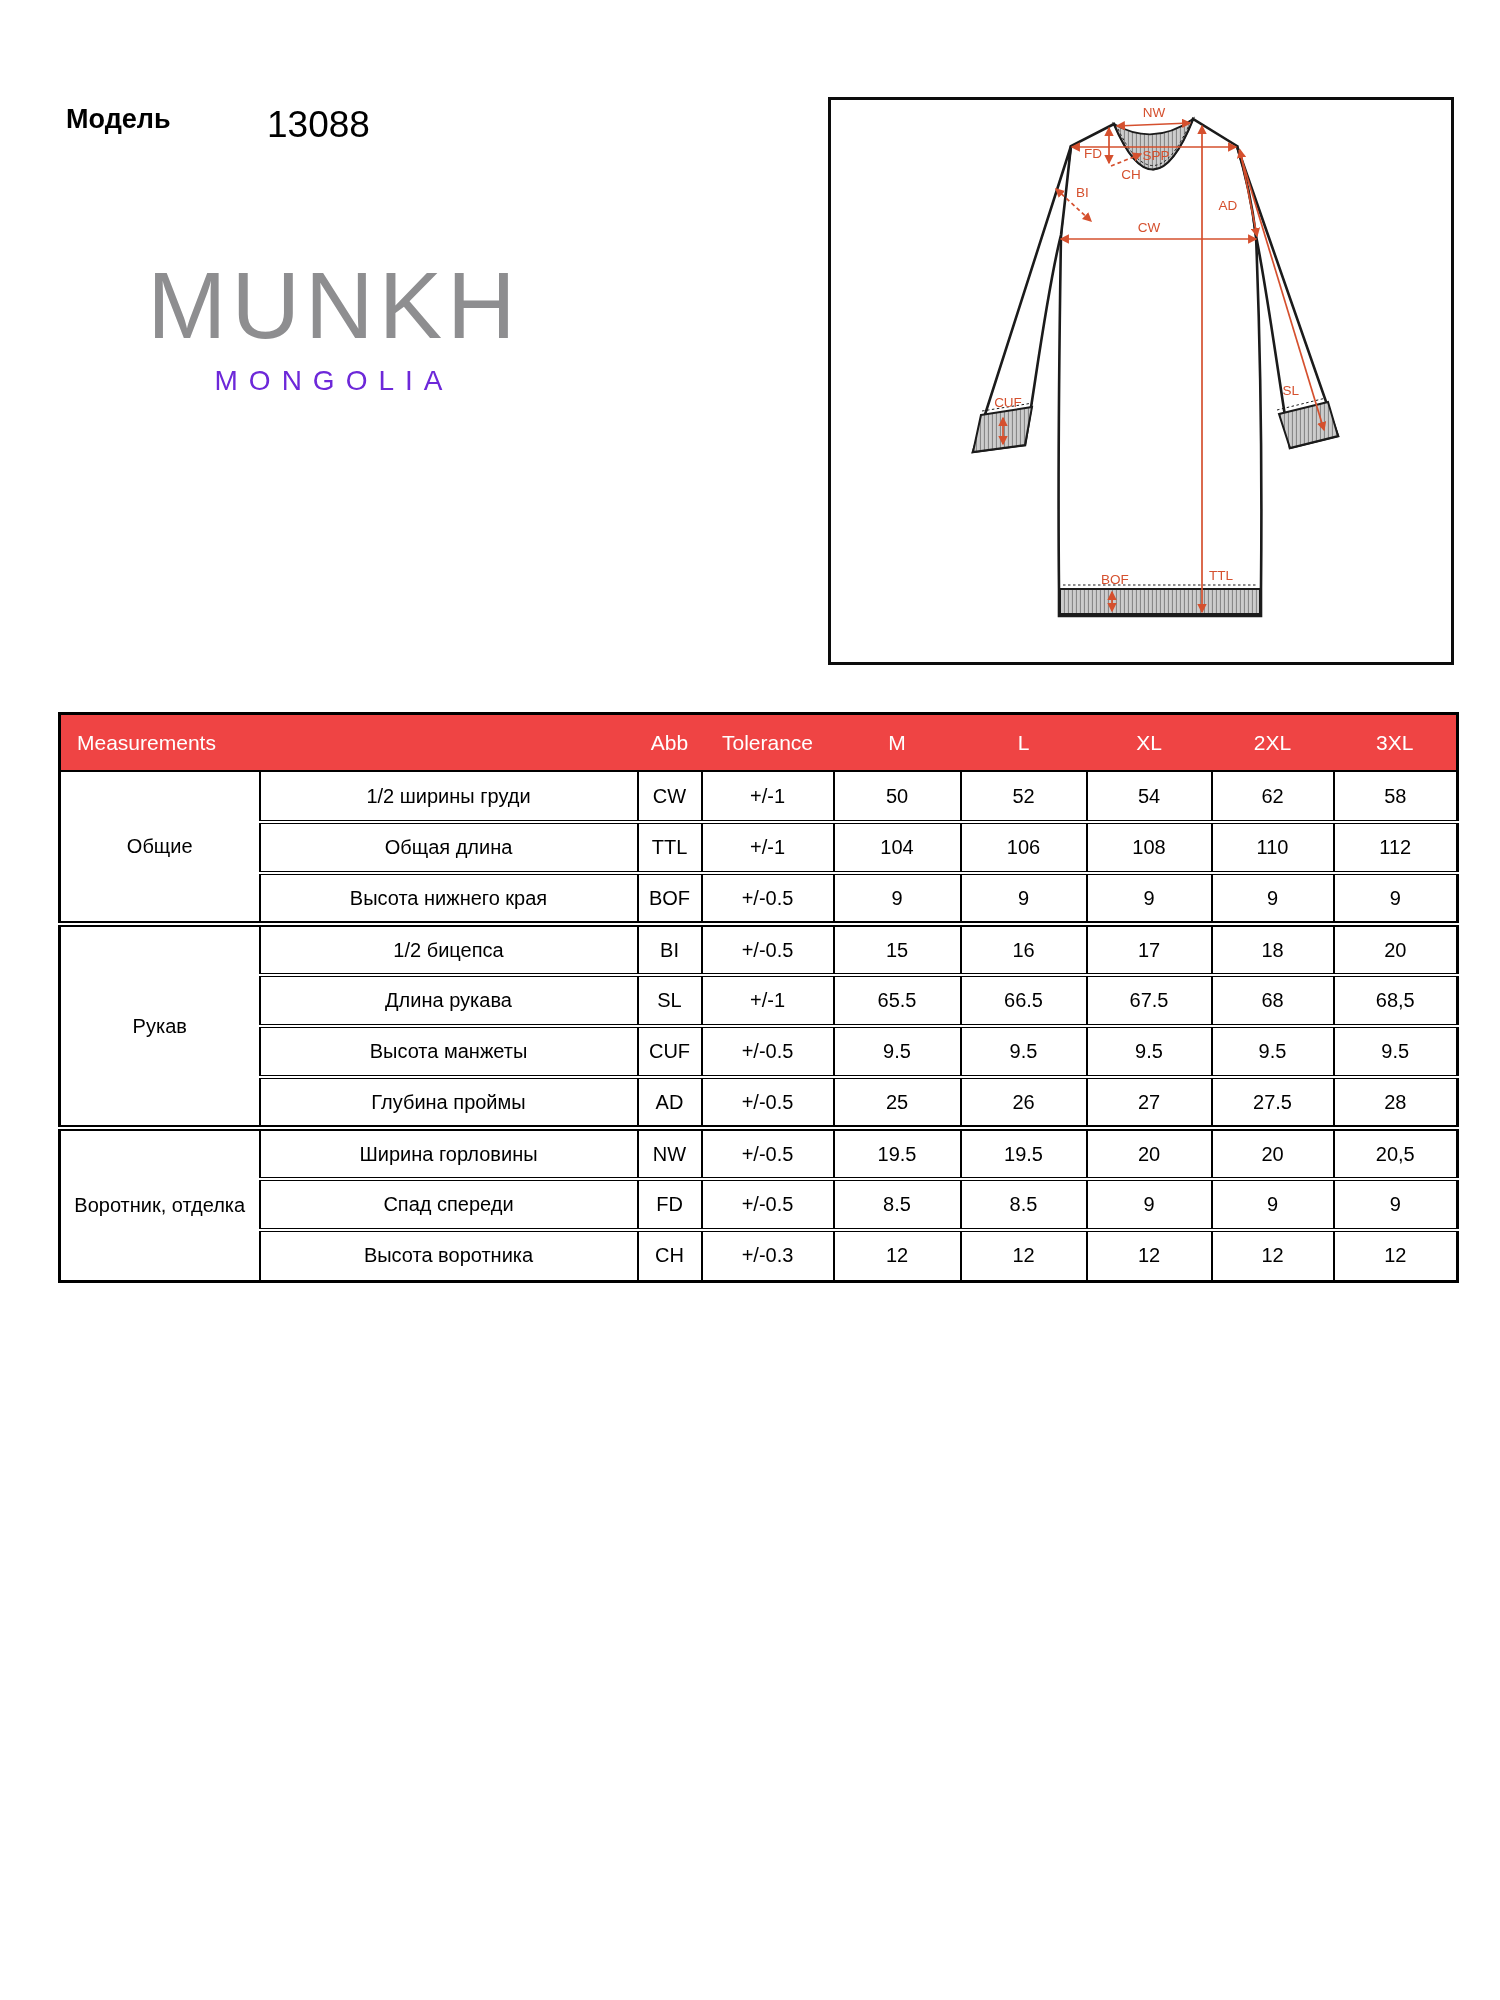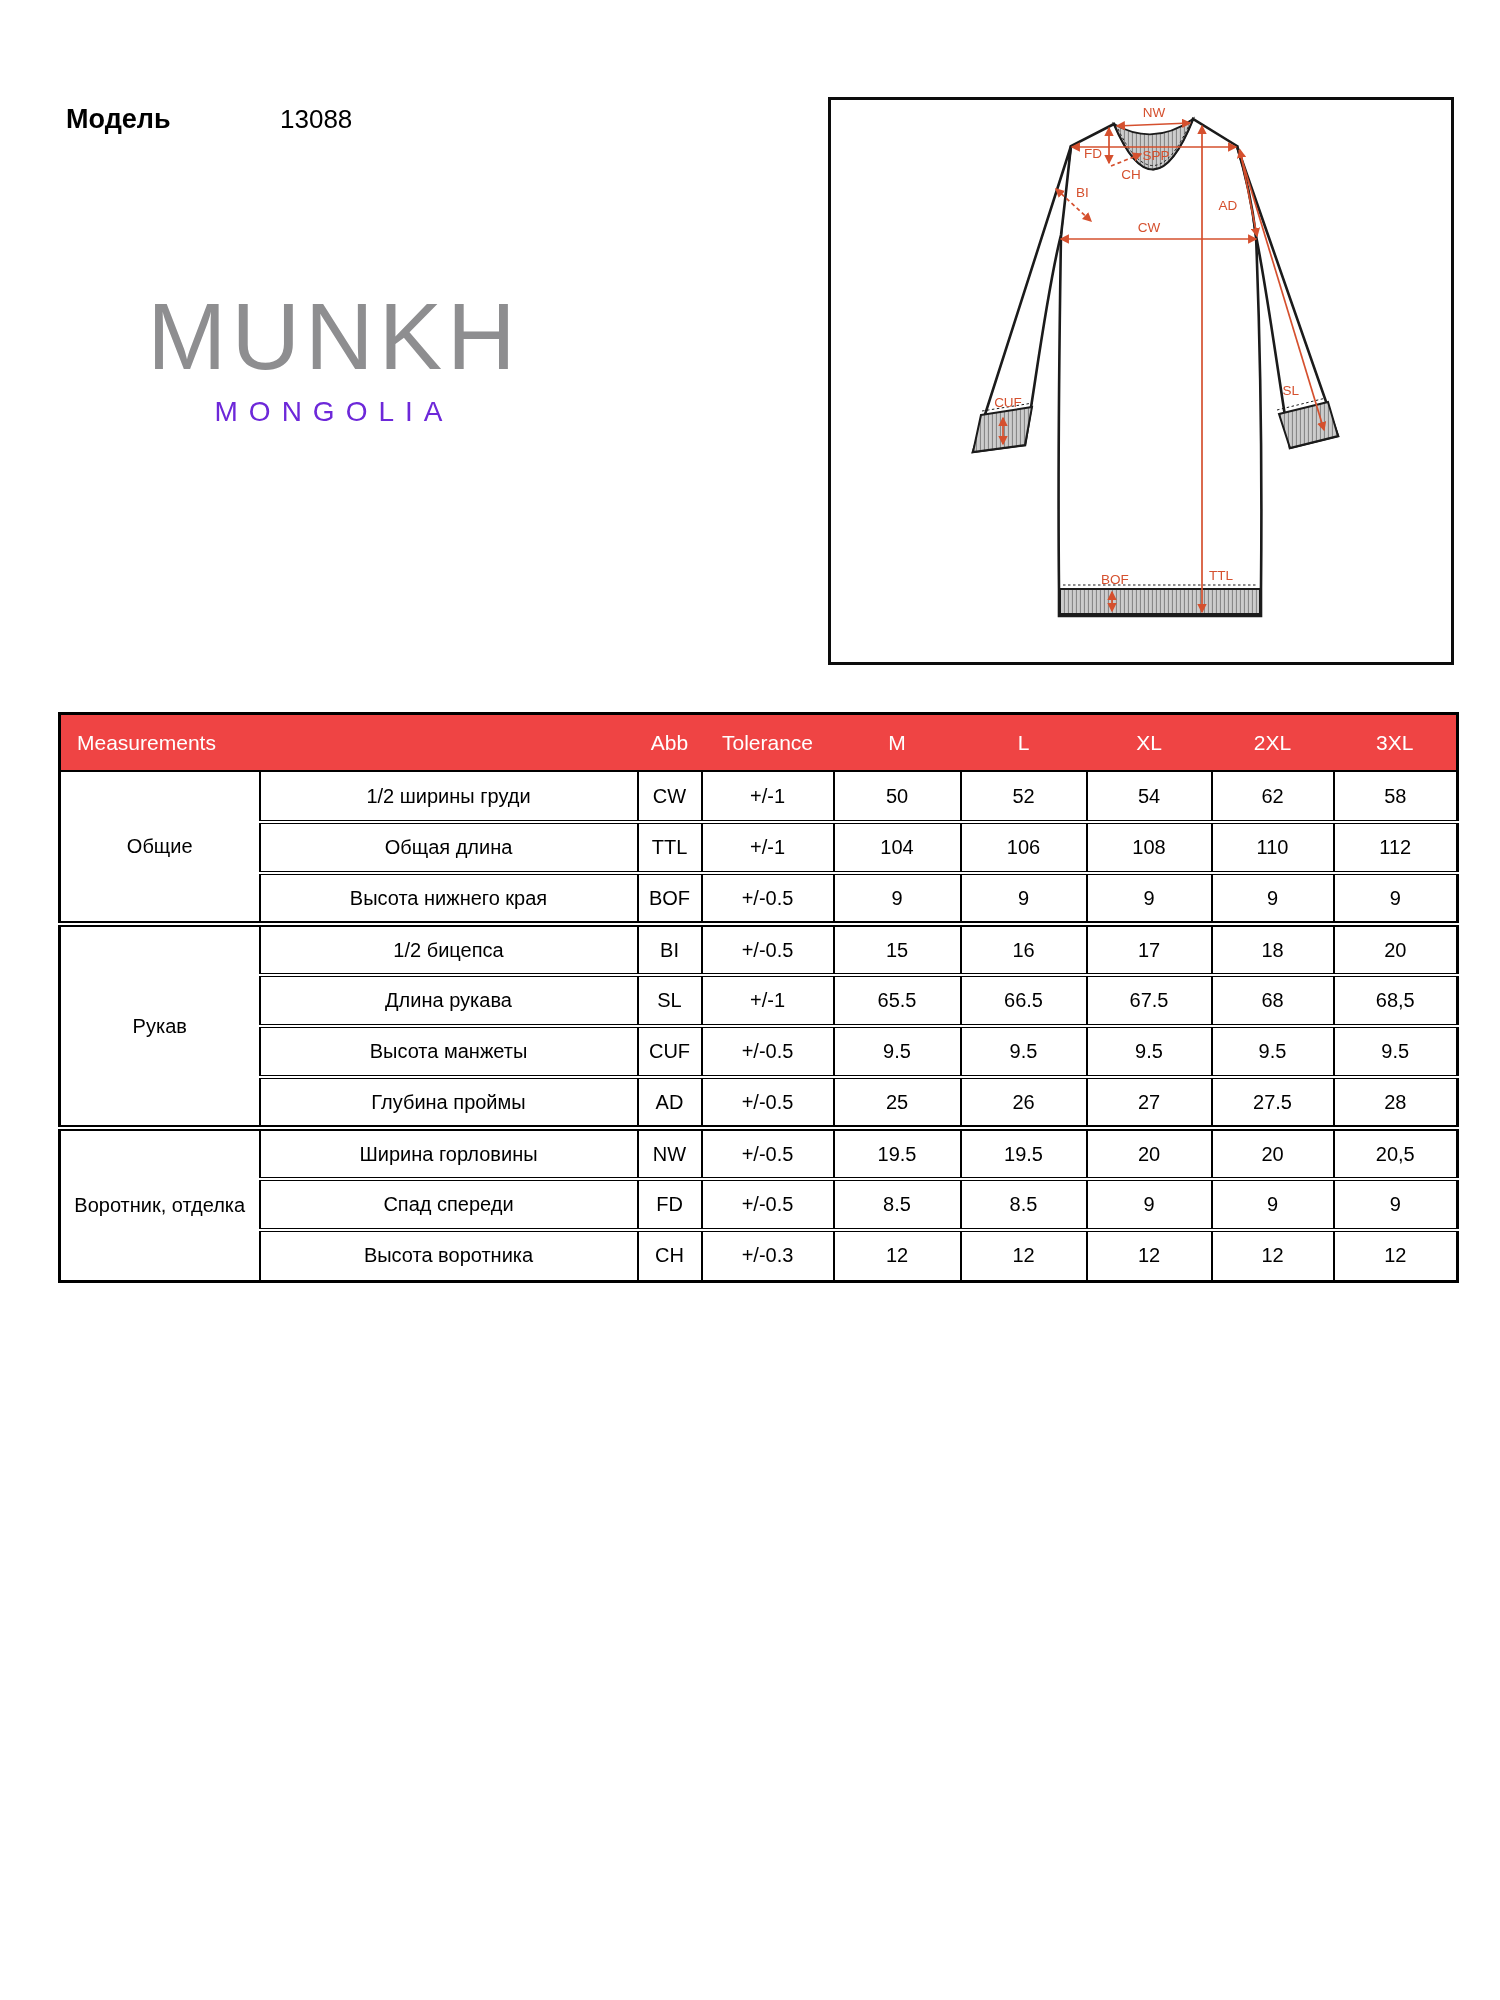--- a/index.html
+++ b/index.html
@@ -4,24 +4,24 @@
 <style>
   html,body{margin:0;padding:0;}
   body{
     width:1500px;height:2000px;background:#ffffff;position:relative;
     font-family:"Liberation Sans", sans-serif;color:#000;
   }
   .abs{position:absolute;}
 
   
   .model-label{left:66px;top:104px;font-size:27px;font-weight:bold;}
-  .model-number{left:280px;top:104px;font-size:26px;}
-
-  
-  .brand{left:138px;top:258px;width:392px;text-align:center;color:#8e8e90;margin-top:31px;}
+  .model-number{left:267px;top:104px;font-size:37px;}
+
+  
+  .brand{left:138px;top:258px;width:392px;text-align:center;color:#8e8e90;}
   .brand-main{font-size:95px;line-height:1;letter-spacing:5px;font-weight:300;}
   .brand-sub{font-size:28px;letter-spacing:11px;margin-top:12px;color:#6d28d9;}
 
   
   .sketch-box{
     left:828px;top:97px;width:626px;height:568px;
     border:3px solid #0c0c0c;box-sizing:border-box;background:#fff;
   }
   .sketch-box svg{display:block;}
 

